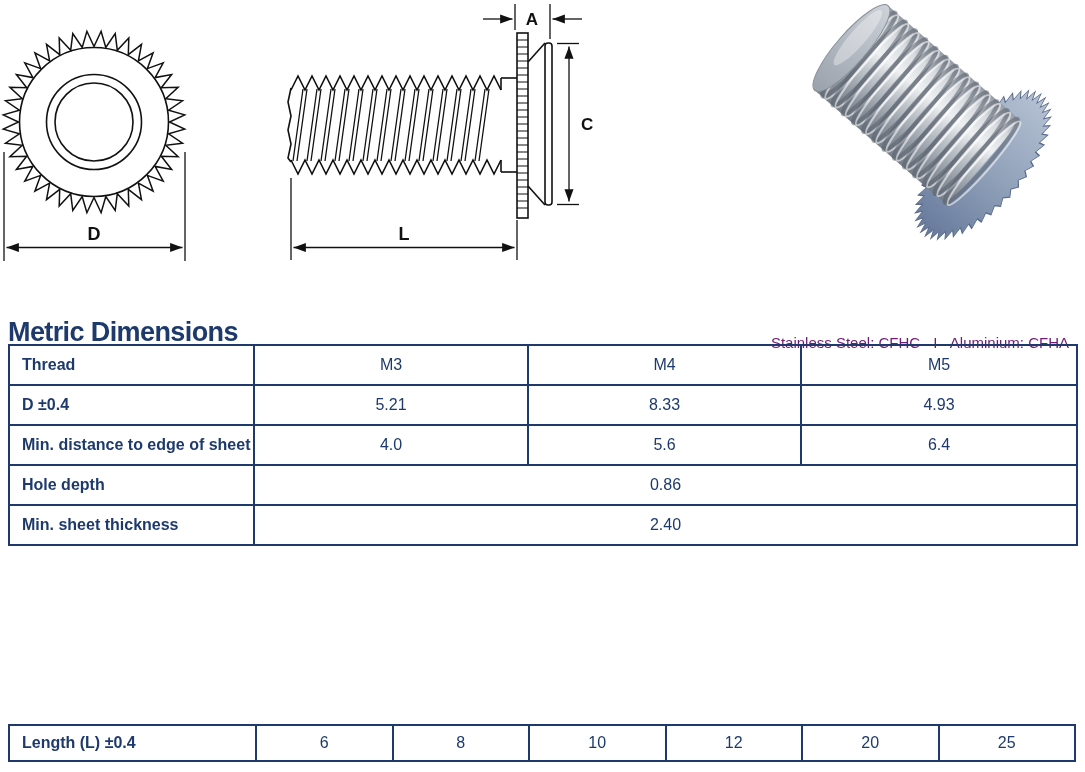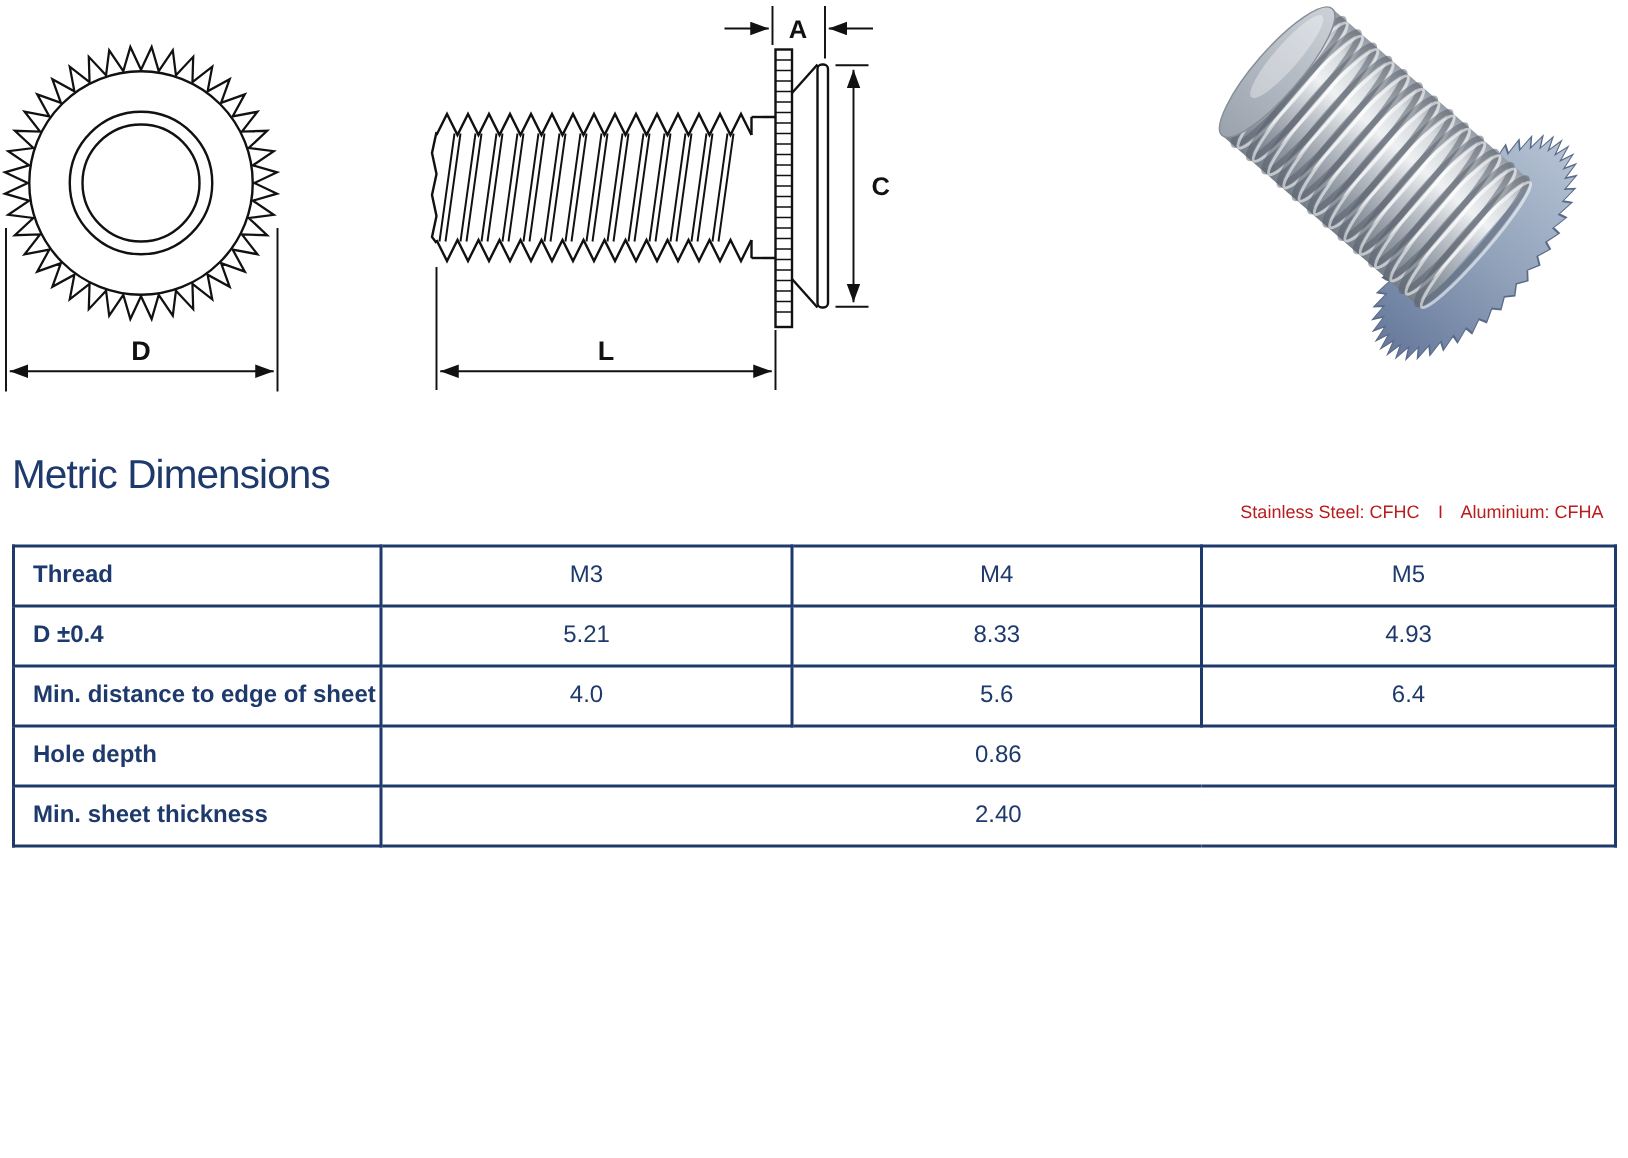--- a/index.html
+++ b/index.html
@@ -6,34 +6,34 @@
   #page{
     position:relative;width:1085px;height:772px;background:#ffffff;
     font-family:"Liberation Sans","DejaVu Sans",sans-serif;
     color:#1e3a6c;overflow:hidden;
   }
   svg{position:absolute;display:block;}
   #front-view-svg{left:0;top:0;}
   #side-view-svg{left:280px;top:0;}
   #photo-svg{left:790px;top:0;}
   .page-title{
-    position:absolute;left:8px;top:301px;
-    font-size:27px;font-weight:400;letter-spacing:-0.6px;color:#1e3a6c;
+    position:absolute;left:8px;top:317px;
+    font-size:27px;font-weight:700;letter-spacing:-0.6px;color:#1e3a6c;
     font-stretch:condensed;
   }
   .materials{
     position:absolute;right:16px;top:334px;
-    font-size:12px;color:#b91c1c;font-stretch:condensed;
+    font-size:15px;color:#701a75;font-stretch:condensed;
   }
   .materials .sep{margin:0 9px;}
   table{
     position:absolute;left:8px;border-collapse:collapse;table-layout:fixed;
     width:1068px;
   }
-  #metric-table{top:363px;border-radius:32px;}
+  #metric-table{top:344px;border-radius:32px;}
   #length-table{top:724px;}
   td{
     border:2px solid #1e3a6c;height:38px;padding:0;
     font-size:16px;color:#1e3a6c;text-align:center;vertical-align:middle;
     font-stretch:condensed;
   }
   #length-table td{height:34px;}
   td.lbl{text-align:left;padding-left:12px;font-weight:700;}
   td.hdr{font-weight:400;}
   .dim-label{font-family:"Liberation Sans","DejaVu Sans",sans-serif;font-weight:700;fill:#111;}
@@ -207,14 +207,36 @@
       <td class="lbl">Hole depth</td>
       <td colspan="3">0.86</td>
     </tr>
     <tr>
       <td class="lbl">Min. sheet thickness</td>
       <td colspan="3">2.40</td>
     </tr>
   </tbody>
     </table>
 
+  <table id="length-table">
+    <colgroup>
+      <col style="width:247px">
+        <col>
+        <col>
+        <col>
+        <col>
+        <col>
+        <col>
+    </colgroup>
+    <tbody>
+        <tr>
+      <td class="lbl">Length (L) ±0.4</td>
+      <td>6</td>
+      <td>8</td>
+      <td>10</td>
+      <td>12</td>
+      <td>20</td>
+      <td>25</td>
+    </tr>
+  </tbody>
+    </table>
 
 </div>
 
 </body></html>

